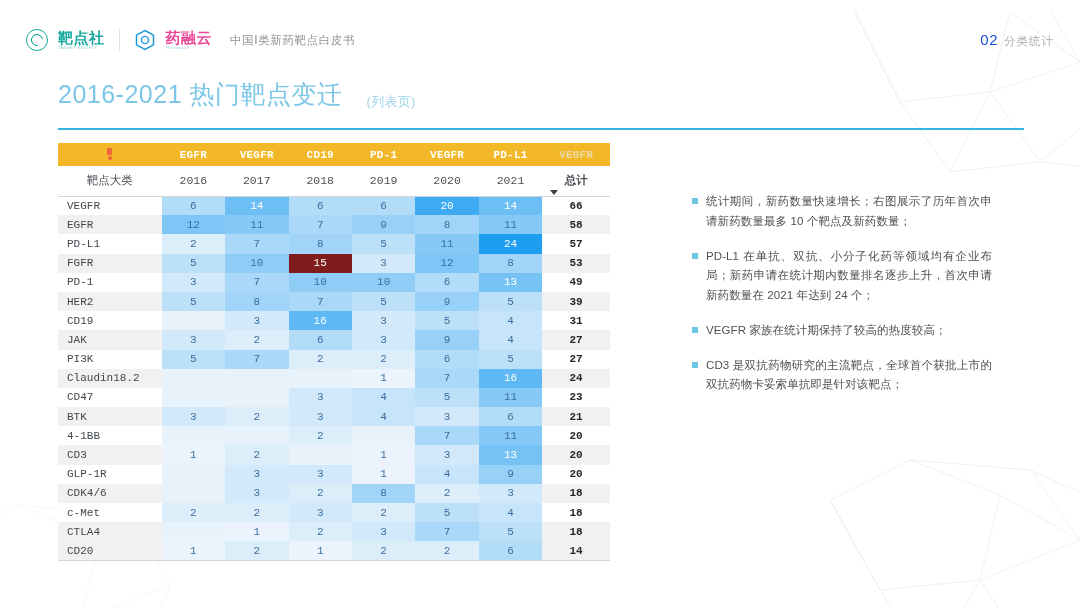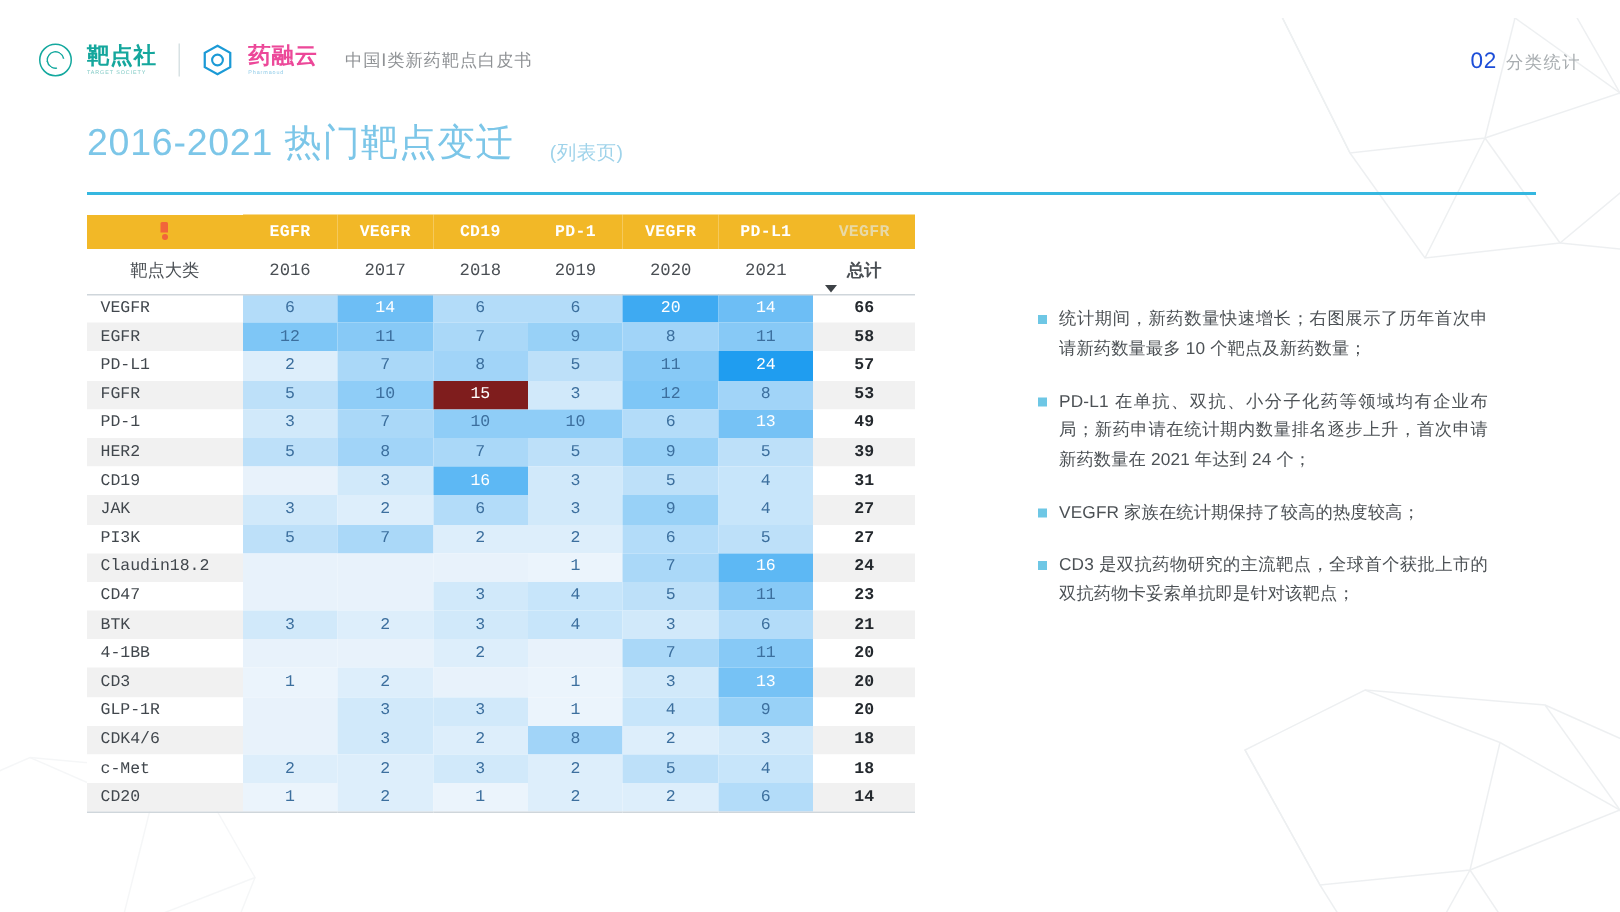--- a/index.html
+++ b/index.html
@@ -118,21 +118,21 @@
   tbody tr.odd td.rlabel, tbody tr.odd td.total { background: #f1f1f1; }
   tbody tr.even td.rlabel, tbody tr.even td.total { background: #ffffff; }
   tbody td.total { font-weight: 700; color: #24292e; }
   tbody td.val { color: #3c6f9e; }
   tbody td.val.hot { color: #ffffff; }
 
   tbody tr:last-child td { border-bottom: 1px solid #cfd6db; }
 
   
   .bullets {
-    position: absolute; top: 192px; left: 692px; width: 300px;
+    position: absolute; top: 180px; left: 692px; width: 300px;
   }
   .bullet { display: flex; margin-bottom: 15px; }
   .bullet-dot {
     width: 6px; height: 6px; background: #6ec7e5; flex: 0 0 auto;
     margin-top: 6px; margin-right: 8px;
   }
   .bullet-text {
     font-size: 11.5px; line-height: 1.72; color: #4c5155;
     text-align: justify; letter-spacing: .1px;
   }
@@ -424,20 +424,30 @@
             <td class="rlabel">c-Met</td>
             <td class="val" style="background: rgb(221, 238, 251);">2</td>
             <td class="val" style="background: rgb(221, 238, 251);">2</td>
             <td class="val" style="background: rgb(209, 233, 250);">3</td>
             <td class="val" style="background: rgb(221, 238, 251);">2</td>
             <td class="val" style="background: rgb(189, 224, 249);">5</td>
             <td class="val" style="background: rgb(199, 229, 250);">4</td>
             <td class="total">18</td>
           </tr>
           <tr class="odd">
+            <td class="rlabel">CTLA4</td>
+            <td class="val" style="background: rgb(232, 242, 251);"></td>
+            <td class="val" style="background: rgb(235, 244, 252);">1</td>
+            <td class="val" style="background: rgb(221, 238, 251);">2</td>
+            <td class="val" style="background: rgb(209, 233, 250);">3</td>
+            <td class="val" style="background: rgb(170, 216, 248);">7</td>
+            <td class="val" style="background: rgb(189, 224, 249);">5</td>
+            <td class="total">18</td>
+          </tr>
+          <tr class="odd">
             <td class="rlabel">CD20</td>
             <td class="val" style="background: rgb(235, 244, 252);">1</td>
             <td class="val" style="background: rgb(221, 238, 251);">2</td>
             <td class="val" style="background: rgb(235, 244, 252);">1</td>
             <td class="val" style="background: rgb(221, 238, 251);">2</td>
             <td class="val" style="background: rgb(221, 238, 251);">2</td>
             <td class="val" style="background: rgb(179, 220, 249);">6</td>
             <td class="total">14</td>
           </tr>
         </tbody>

